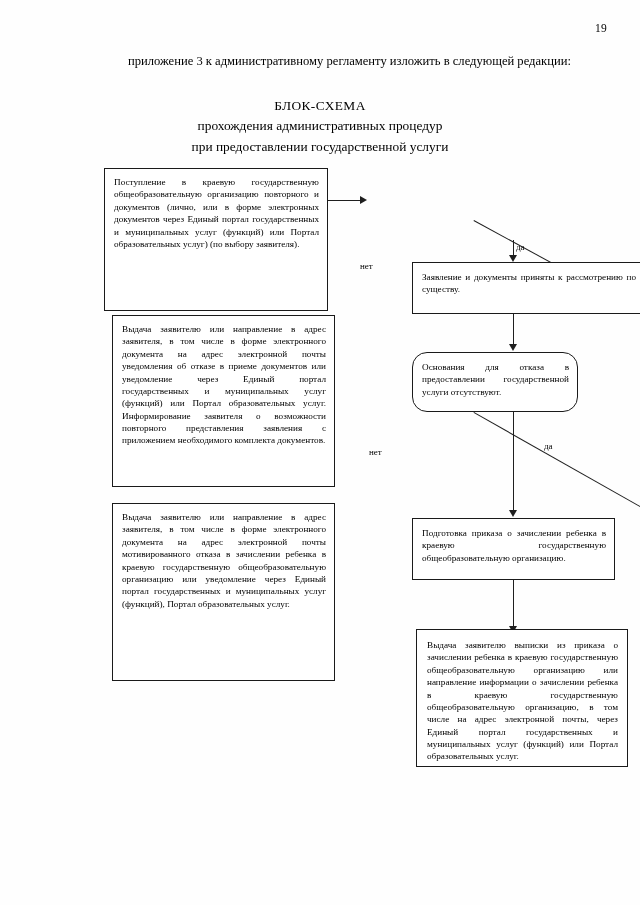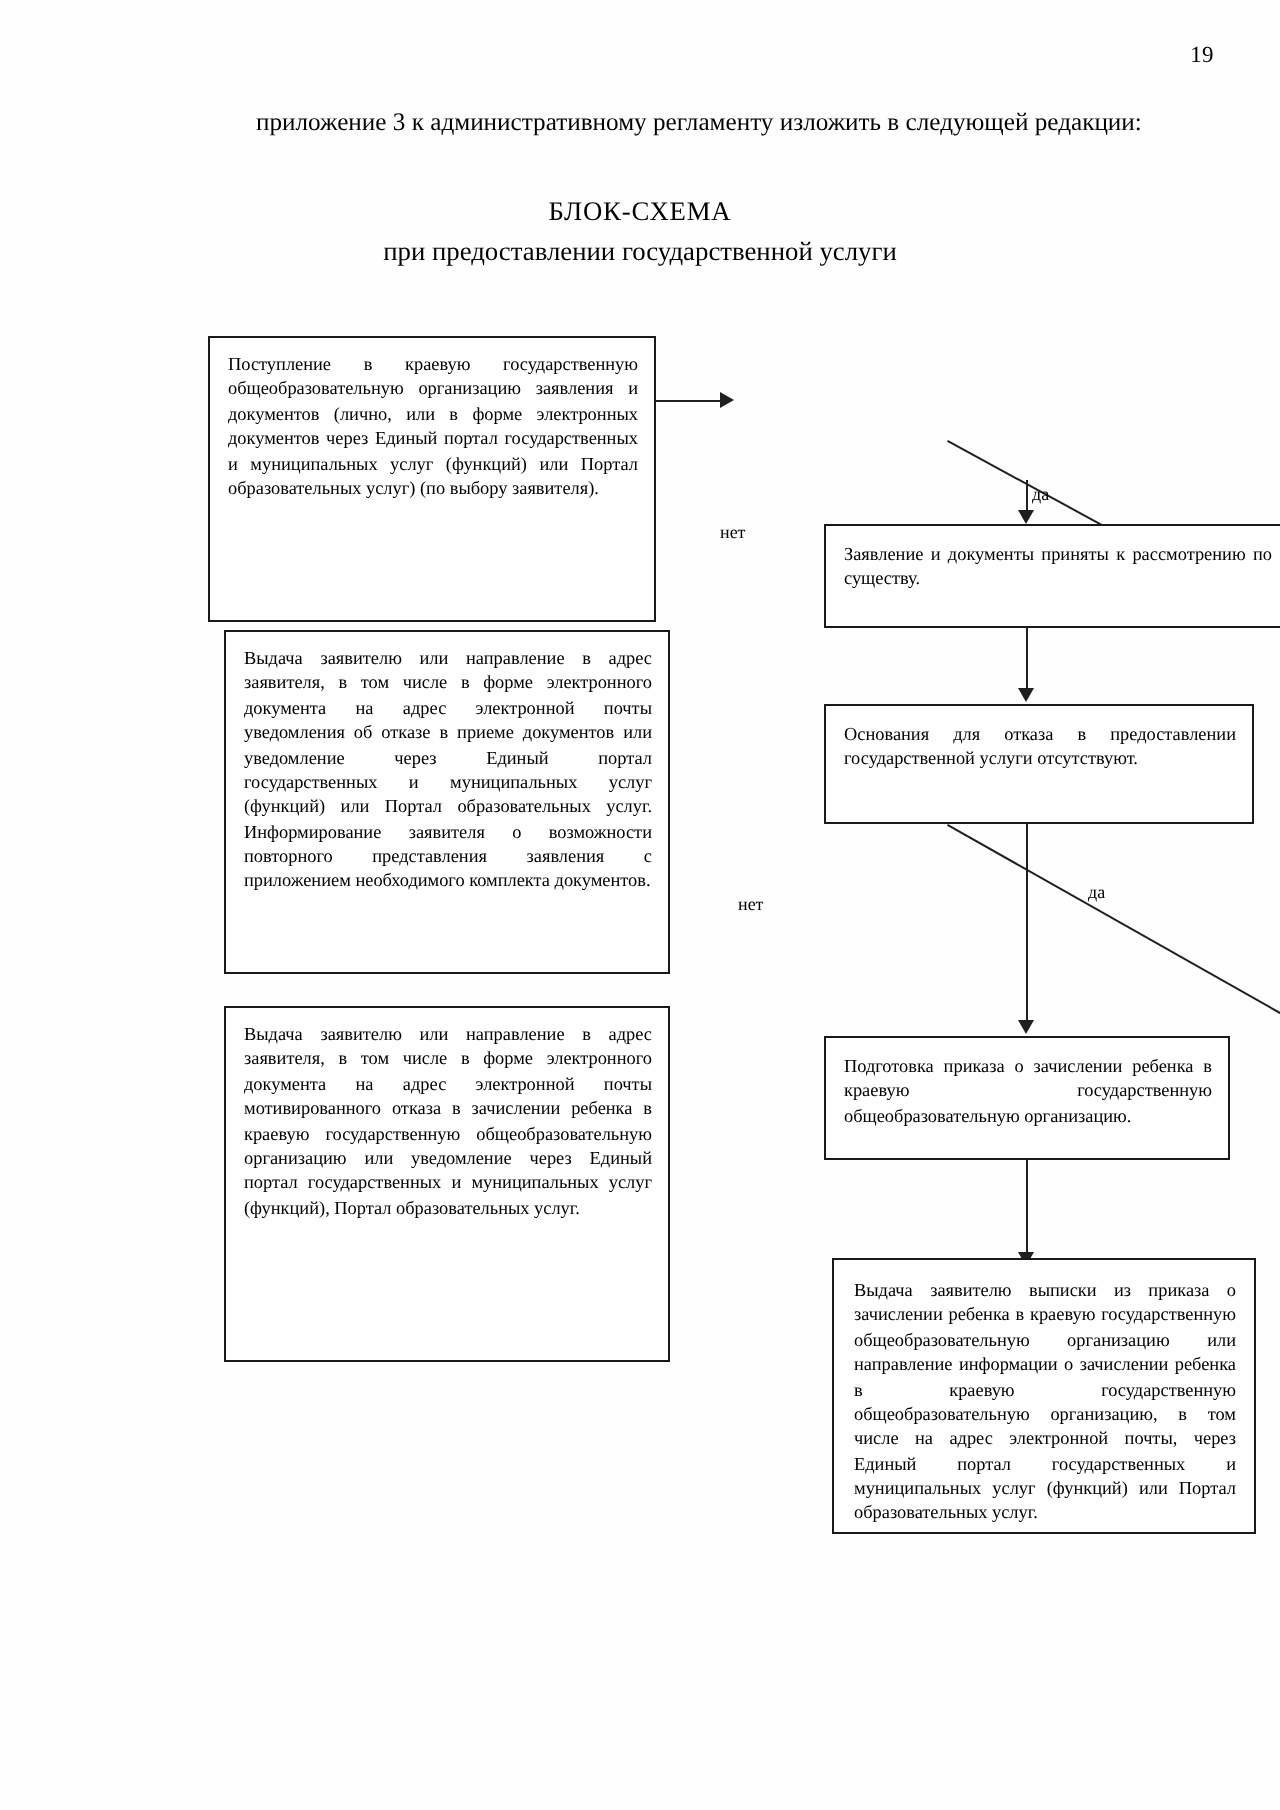--- a/index.html
+++ b/index.html
@@ -68,21 +68,21 @@
     hyphens: manual;
   }
   .box .inner {
     padding: 7px 8px 4px 9px;
   }
 
   #box-intake      { left: 104px; top: 168px; width: 224px; height: 143px; }
   #box-check       { left: 368px; top: 172px; width: 236px; height: 70px;  }
   #box-refuse-1    { left: 112px; top: 315px; width: 223px; height: 172px; }
   #box-accepted    { left: 412px; top: 262px; width: 233px; height: 52px;  }
-  #box-nogrounds   { left: 412px; top: 352px; width: 215px; height: 60px;  }
+  #box-nogrounds   { left: 412px; top: 352px; width: 166px; height: 60px; border-radius: 15px;  }
   #box-refuse-2    { left: 112px; top: 503px; width: 223px; height: 178px; }
   #box-order       { left: 412px; top: 518px; width: 203px; height: 62px;  }
   #box-final       { left: 416px; top: 629px; width: 212px; height: 138px; }
 
   #box-check .inner     { padding-top: 9px; }
   #box-accepted .inner  { padding-top: 8px; }
   #box-nogrounds .inner { padding-top: 8px; }
   #box-order .inner     { padding-top: 8px; }
   #box-final .inner     { padding: 9px 9px 4px 10px; }
 
@@ -128,20 +128,21 @@
 <body>
 
 <div id="page">
 
   <div class="page-number">19</div>
 
   <div class="intro">приложение 3 к административному регламенту изложить в следующей редакции:</div>
 
   <div class="doc-title">
     <div class="t1">БЛОК-СХЕМА</div>
+    <div>прохождения административных процедур</div>
     <div>при предоставлении государственной услуги</div>
   </div>
 
   <div class="conn conn-h" style="left:328px; top:200px; width:33px;"></div>
   <div class="arrow-right" style="left:360px; top:196px;"></div>
 
   <div class="conn conn-v" style="left:513px; top:242px; height:17px;"></div>
   <div class="conn conn-h" style="left:513px; top:241px; width:1px;"></div>
   <div class="conn conn-v" style="left:513px; top:241px; height:15px;"></div>
   <div class="conn conn-v" style="left:513px; top:240px; height:18px;"></div>
@@ -160,21 +161,21 @@
   <div class="conn conn-v" style="left:513px; top:580px; height:50px;"></div>
   <div class="arrow-down" style="left:509px; top:626px;"></div>
 
   <div class="edge-label" style="left:516px; top:242px;">да</div>
   <div class="edge-label" style="left:360px; top:261px;">нет</div>
   <div class="edge-label" style="left:544px; top:441px;">да</div>
   <div class="edge-label" style="left:369px; top:447px;">нет</div>
 
   <div class="box" id="box-intake">
     <div class="inner">
-        <p>Поступление в краевую государственную общеобразовательную организацию заявления и документов (лично, или в форме электронных документов через Единый портал государственных и муниципальных услуг (функций) или Портал образовательных услуг) (по выбору заявителя).</p>
+        <p>Поступление в краевую государственную общеобразовательную организацию повторного и документов (лично, или в форме электронных документов через Единый портал государственных и муниципальных услуг (функций) или Портал образовательных услуг) (по выбору заявителя).</p>
       </div>
   </div>
 
 
   <div class="box" id="box-refuse-1">
     <div class="inner">
         <p>Выдача заявителю или направление в адрес заявителя, в том числе в форме электронного документа на адрес электронной почты уведомления об отказе в приеме документов или уведомление через Единый портал государственных и муниципальных услуг (функций) или Портал образовательных услуг. Информирование заявителя о возможности повторного представления заявления с приложением необходимого комплекта документов.</p>
       </div>
   </div>
 

